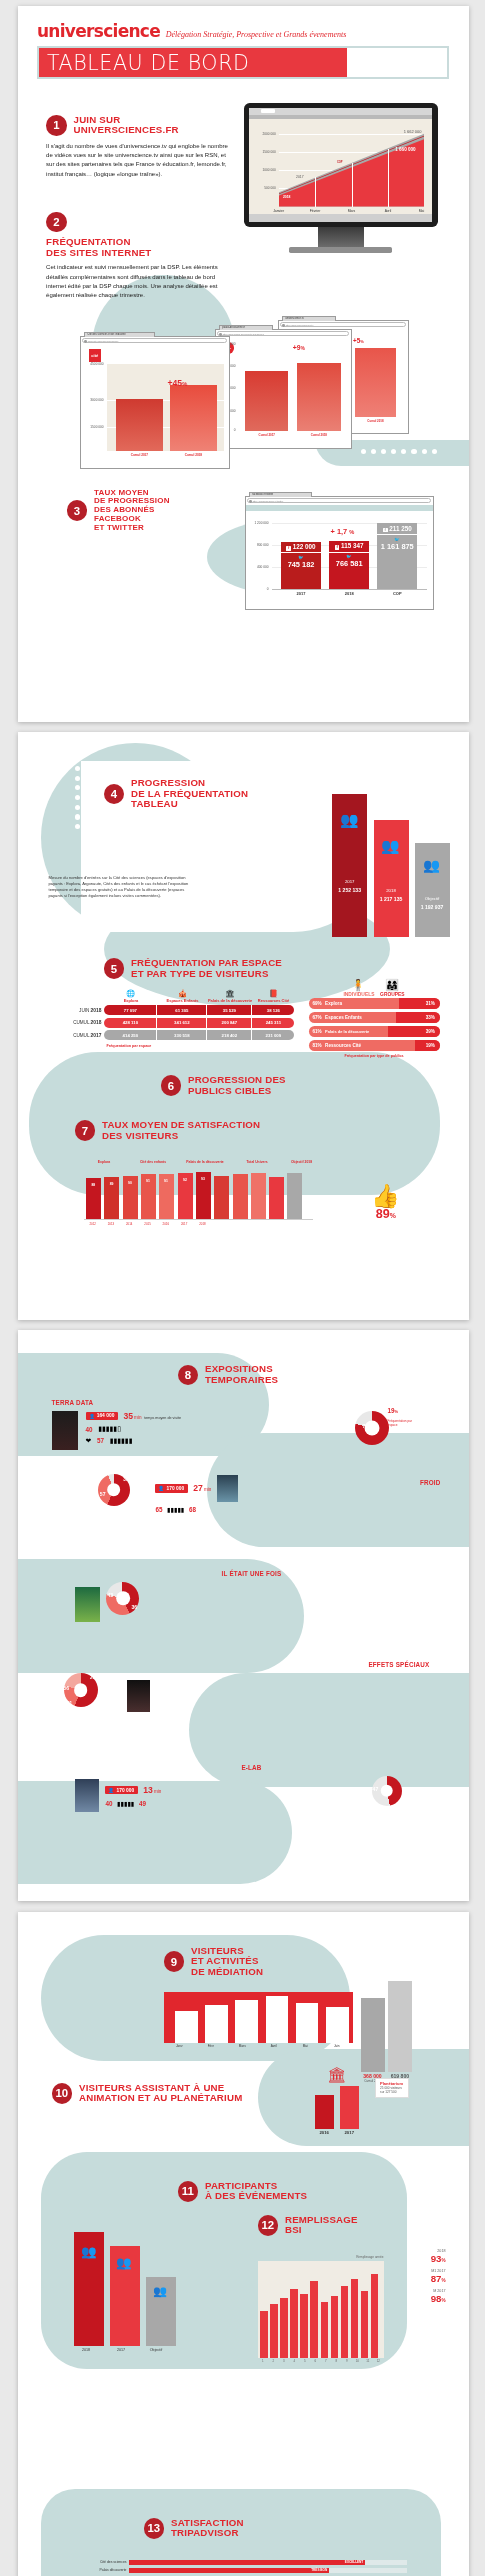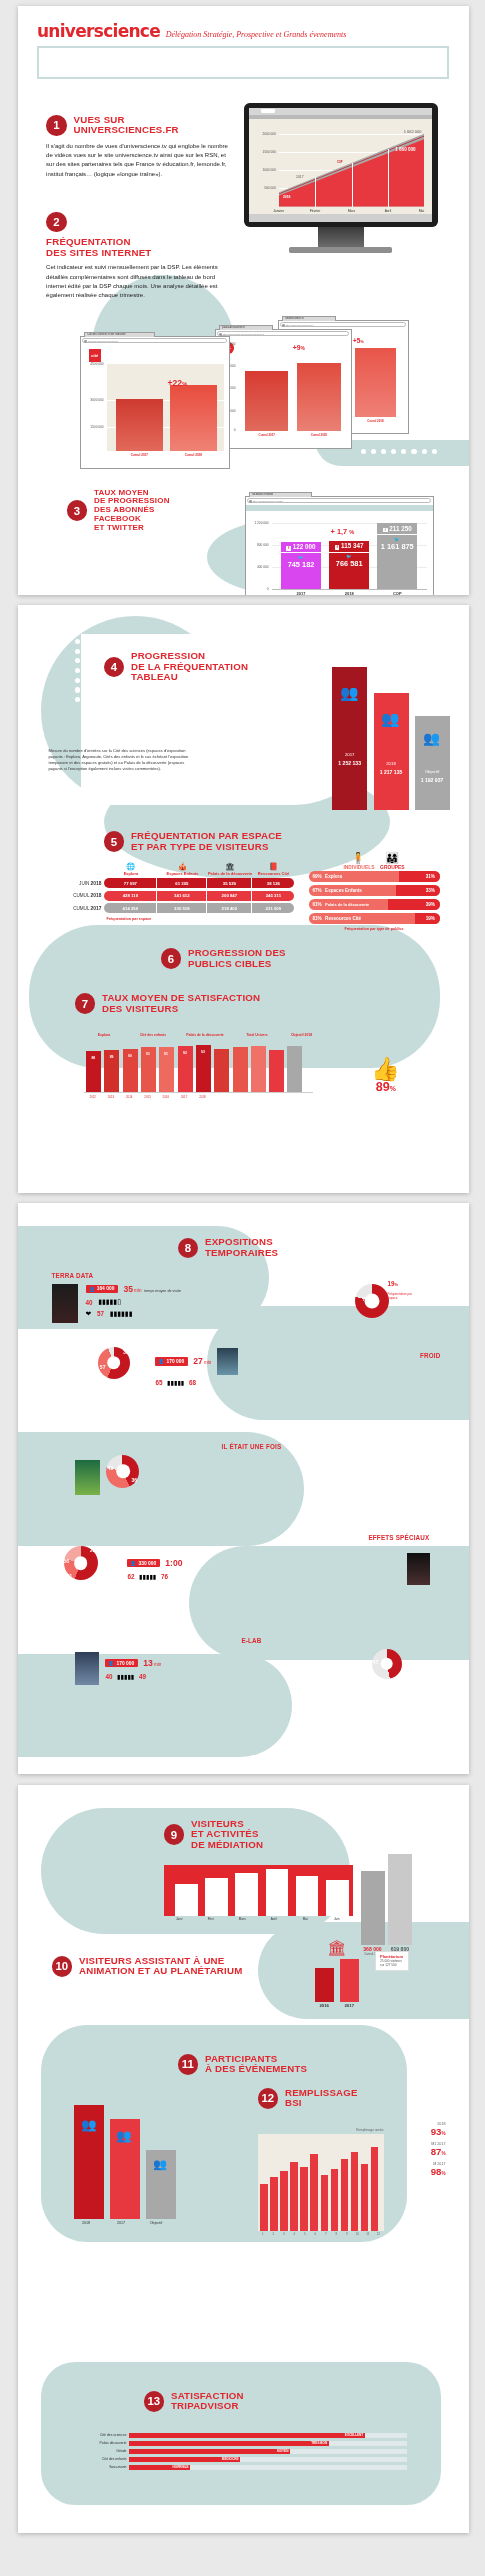--- a/index.html
+++ b/index.html
@@ -2,21 +2,21 @@
 <html style="font-size:9.1px"><head>
 <meta charset="utf-8">
 <style>
   * { box-sizing: border-box; margin:0; padding:0; }
   html,body { background:#e9e9e9; font-family:"Liberation Sans", sans-serif; }
   body { width:486px; }
   .page {
     position:relative; width:451px; margin:0 auto 10.3px auto; background:#fff;
     box-shadow:0 1.1px 4.6px rgba(0,0,0,.25); overflow:hidden;
   }
-  .p1 { height:589px; margin-top:5.7px; }
+  .p1 { height:716px; margin-top:5.7px; }
   .p2 { height:588px; }
   .p3 { height:571px; }
   .p4 { height:748px; }
 
   
   .brand { padding:15px 19.4px 2.3px 19.4px; display:flex; align-items:baseline; gap:5.7px; }
   .brand-logo { font-size:17px; font-weight:bold; color:#e1262d; letter-spacing:-0.7px; font-family:"DejaVu Sans", sans-serif; }
   .brand-sub { font-family:"Liberation Serif", serif; font-style:italic; font-size:8px; color:#e1262d; }
   .titlebar { margin:3.4px 19.4px 0 19.4px; border:2.3px solid #c9dbdb; display:flex; height:33px; }
   .titlebar-left { flex:1; background:#e8383f; display:flex; align-items:center; padding-left:8px; }
@@ -124,20 +124,23 @@
 <body>
 
 <div class="page p1">
 
   <div class="brand">
     <div class="brand-logo">universcience</div>
     <div class="brand-sub">Délégation Stratégie, Prospective et Grands  évenements</div>
   </div>
 
   <div class="titlebar">
+    <div class="titlebar-left">
+      <span>TABLEAU DE BORD</span>
+    </div>
     <div class="titlebar-right">
       <span>05-18</span>
     </div>
   </div>
 
   <div class="blob" style="left:74px;top:269px;width:143px;height:143px;"></div>
   <div class="ribbon" style="left:297px;top:434px;width:171px;height:26px;border-radius:0 0 0 34px;"></div>
   <div class="dots" style="left:343px;top:443px;">
     <i></i>
       <i></i>
@@ -146,21 +149,21 @@
       <i></i>
       <i></i>
       <i></i>
       <i></i>
   </div>
   <div class="blob" style="left:189px;top:514px;width:149px;height:74px;"></div>
 
   <div style="position:absolute;left:28.6px;top:109px;width:189px;z-index:5;">
     <div class="sec-head">
       <div class="badge">1</div>
-      <div class="sec-title" style="white-space:pre-line">VUES SUR
+      <div class="sec-title" style="white-space:pre-line">JUIN SUR
 UNIVERSCIENCES.FR</div>
     </div>
     <div class="body-txt" style="margin-top:5.7px;">Il s'agit du nombre de vues d'universcience.tv qui englobe le nombre de vidéos vues sur le site universcience.tv ainsi que sur les RSN, et sur des sites partenaires tels que France tv éducation.fr, lemonde.fr, institut français… (logique «longue traîne»).</div>
   </div>
 
   <div class="monitor">
     <div class="mon-screen">
       <div class="mon-inner">
         <div class="mon-bar1"></div>
         <div class="mon-bar2"></div>
@@ -281,21 +284,21 @@
       </div>
       <div style="position:absolute;left:26px;right:4.6px;top:19.4px;bottom:12.6px;background:#f1ece2;">
         <div class="ylab" style="top:0%">4500 000</div>
         <div class="gl" style="top:42%;background:#fff"></div>
         <div class="ylab" style="top:42%">3000 000</div>
         <div class="gl" style="top:73%;background:#fff"></div>
         <div class="ylab" style="top:73%">1500 000</div>
         <div class="bar" style="left:8%;width:40%;height:60%;background:linear-gradient(#cf3a30,#e2695a);"></div>
         <div class="bar" style="left:54%;width:40%;height:76%;background:linear-gradient(#e84c3d,#ef8275);"></div>
         <div class="pct" style="left:52%;top:16%;">
-          <span>+22</span><span style="font-size:5.7px">%</span>
+          <span>+45</span><span style="font-size:5.7px">%</span>
         </div>
         <div class="xlab" style="left:28%;font-size:3.1px;color:#e1262d;font-weight:bold">Cumul 2017</div>
         <div class="xlab" style="left:74%;font-size:3.1px;color:#e1262d;font-weight:bold">Cumul 2018</div>
       </div>
     </div>
   </div>
 
   <div style="position:absolute;left:49px;top:483px;width:109px;z-index:5;">
     <div class="sec-head">
       <div class="badge">3</div>
@@ -319,21 +322,21 @@
       <div style="position:absolute;left:26px;right:5.7px;top:5.7px;bottom:13.7px;">
         <div class="gl" style="top:8%;background:#ececec"></div>
         <div class="ylab" style="top:8%">1 200 000</div>
         <div class="gl" style="top:39%;background:#ececec"></div>
         <div class="ylab" style="top:39%">800 000</div>
         <div class="gl" style="top:70%;background:#ececec"></div>
         <div class="ylab" style="top:70%">400 000</div>
         <div class="gl" style="top:100%;background:#bbb"></div>
         <div class="ylab" style="top:100%">0</div>
 
-        <div class="bar fbtw" style="left:6%;width:26%;height:66%;background:#d946ef;">
+        <div class="bar fbtw" style="left:6%;width:26%;height:66%;background:#b91c1c;">
           <div class="n1">
             <span style="display:inline-block;width:4.6px;height:4.6px;background:#fff;color:#e8383f;font-size:4px;line-height:4.6px;margin-right:1.7px;border-radius:0.6px;">f</span><span>122 000</span>
           </div>
           <div class="n2">
             <div style="font-size:4.6px">🐦</div>
             <span>745 182</span>
           </div>
         </div>
 
         <div class="bar fbtw" style="left:37%;width:26%;height:67%;background:#c4161f;">
@@ -730,36 +733,20 @@
 
   <div style="position:absolute;left:46px;top:331px;width:366px;z-index:5;">
     <div class="expo-title" style="text-align:right">EFFETS SPÉCIAUX</div>
     <div style="display:flex;align-items:center;gap:6.9px;margin-top:4.6px;">
       <div style="position:relative;width:57px;height:46px;">
         <div class="donut" style="width:34px;height:34px;background:conic-gradient(#c4161f 0 56%, #ef6b63 56% 79%, #f3a79e 79% 100%);">
           <div class="hole" style="width:13.7px;height:13.7px"></div>
           <div style="position:absolute;left:0;top:12.6px;font-size:5.1px;font-weight:bold;color:#fff">56</div>
           <div style="position:absolute;right:2.3px;top:2.3px;font-size:4.6px;font-weight:bold;color:#fff">23</div>
           <div style="position:absolute;left:3.4px;bottom:1.1px;font-size:4.6px;font-weight:bold;color:#fff">21</div>
-        </div>
-      </div>
-      <div style="flex:1">
-        <div style="display:flex;align-items:center;gap:5.7px;">
-          <div class="chip">
-            <span>👤</span>
-              <span>330 000</span>
-          </div>
-          <div style="display:flex;align-items:baseline;gap:1.7px;">
-            <span style="font-size:8.6px;font-weight:bold;color:#e1262d">1:00</span>
-          </div>
-        </div>
-        <div style="display:flex;align-items:center;gap:4.6px;margin-top:4.6px;">
-          <span style="font-size:6.3px;font-weight:bold;color:#e1262d">62</span>
-          <span style="font-size:6.3px">▮▮▮▮▮</span>
-          <span style="font-size:6.3px;font-weight:bold;color:#e1262d">76</span>
         </div>
       </div>
       <div class="poster" style="width:23px;height:32px;background:linear-gradient(#101010,#4a2f2f);"></div>
     </div>
   </div>
 
   <div style="position:absolute;left:57px;top:434px;width:354px;z-index:5;">
     <div class="expo-title" style="text-align:center">E-LAB</div>
     <div style="display:flex;align-items:center;gap:6.9px;margin-top:4.6px;">
       <div class="poster" style="width:24px;height:33px;background:linear-gradient(#2f3f57,#7189a5);"></div>

